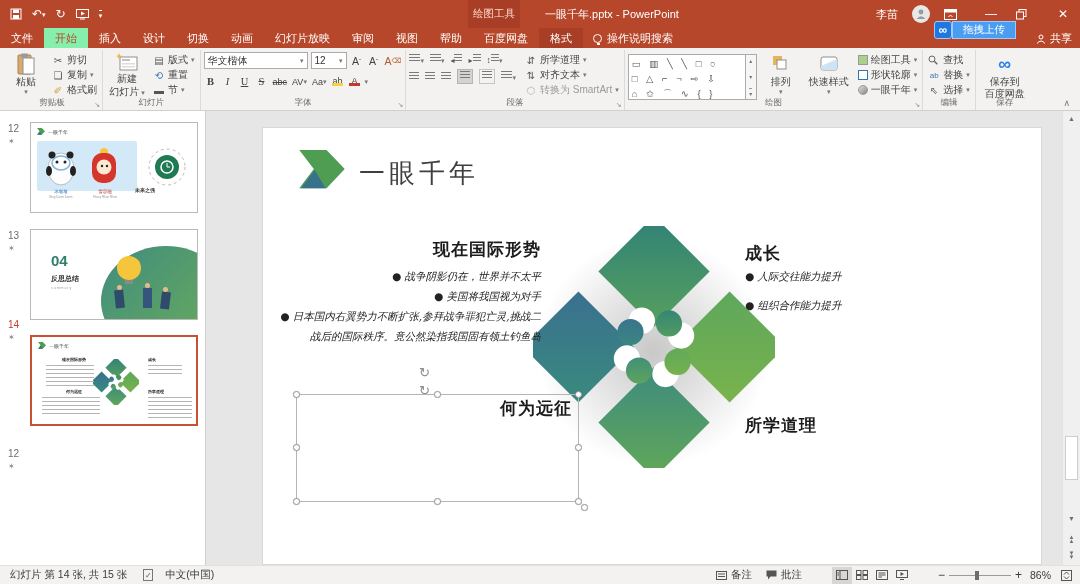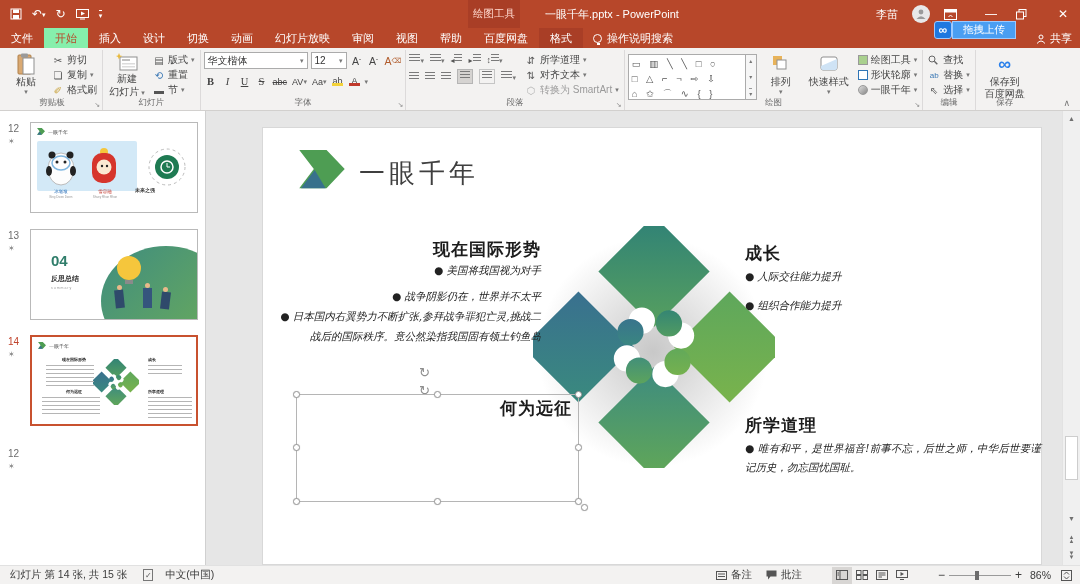--- a/index.html
+++ b/index.html
@@ -507,21 +507,21 @@
     <div class="abs" style="left:112px;top:58px;width:9px;height:20px;background:#35557d"></div>
     <div class="abs" style="left:130px;top:62px;width:9px;height:17px;background:#2f4a6b;transform:rotate(7deg)"></div>
     <div class="abs" style="left:86px;top:55px;width:5px;height:5px;border-radius:50%;background:#e9b98a"></div>
     <div class="abs" style="left:114px;top:53px;width:5px;height:5px;border-radius:50%;background:#e9b98a"></div>
     <div class="abs" style="left:132px;top:57px;width:5px;height:5px;border-radius:50%;background:#e9b98a"></div>
     <div class="abs" style="left:20px;top:22px;font-size:15px;font-weight:bold;color:#2f7d6a">04</div>
     <div class="abs" style="left:20px;top:44px;font-size:7px;font-weight:bold;color:#333">反思总结</div>
     <div class="abs" style="left:20px;top:56px;font-size:3.5px;color:#9a9a9a">s u m m a r y</div>
   </div>
 
-  <div class="thumbnum cur" style="top:225px"><span>14</span><br><span class="star">✶</span></div>
+  <div class="thumbnum cur" style="top:208px"><span>14</span><br><span class="star">✶</span></div>
   <div class="thumb sel" style="top:224px">
     <div class="mini-brand">
         <svg width="8" height="7">
           <use href="#chevlogo"></use>
         </svg>
         <span>一眼千年</span>
       </div>
     <svg class="abs" style="left:61px;top:22px" width="46" height="46">
         <use href="#puzzle"></use>
       </svg>
@@ -546,22 +546,22 @@
       </svg>
     <div class="slide-title">一眼千年</div>
 
     <div class="pshadow"></div>
     <svg class="puzzle">
         <use href="#puzzle" width="242" height="242"></use>
       </svg>
 
     <div class="s1">
       <div class="shead">现在国际形势</div>
+      <div class="kai">● <span>战争阴影仍在，世界并不太平</span></div>
       <div class="kai" style="margin-top:0">● <span>美国将我国视为对手</span></div>
-      <div class="kai">● <span>战争阴影仍在，世界并不太平</span></div>
       <div class="kai" style="margin-top:0">● <span>日本国内右翼势力不断扩张,参拜战争罪犯亡灵,挑战二战后的国际秩序。竟公然染指我国固有领土钓鱼岛</span></div>
     </div>
 
     <div class="s2">
       <div class="shead">成长</div>
       <div class="kai" style="margin-top:0">● <span>人际交往能力提升</span></div>
       <div class="kai">● <span>组织合作能力提升</span></div>
     </div>
 
     <span class="rot" style="left:156px;top:238px">↻</span>
@@ -574,21 +574,20 @@
       <span class="handle" style="left:-4px;top:50%;margin-top:-4px"></span>
       <span class="handle" style="right:-4px;top:50%;margin-top:-4px"></span>
       <span class="handle" style="left:-4px;bottom:-4px"></span>
       <span class="handle" style="left:50%;bottom:-4px;margin-left:-4px"></span>
       <span class="handle" style="right:-4px;bottom:-4px"></span>
       <span class="handle" style="right:-10px;bottom:-10px"></span>
     </div>
 
     <div class="s4">
       <div class="shead">所学道理</div>
-      <div class="kai" style="margin-top:2px">● <span>唯有和平，是世界福音!前事不忘，后世之师，中华后世要谨记历史，勿忘国忧国耻。</span></div>
     </div>
   </div>
 </div>
 
 <div class="vscroll">
   <div style="padding-top:4px">▲</div>
   <div class="vthumb"></div>
   <div class="abs" style="left:0;right:0;top:404px">▼</div>
   <div class="abs dblarrow" style="left:0;right:0;top:424px">▲<br>▲</div>
   <div class="abs dblarrow" style="left:0;right:0;top:440px">▼<br>▼</div>

